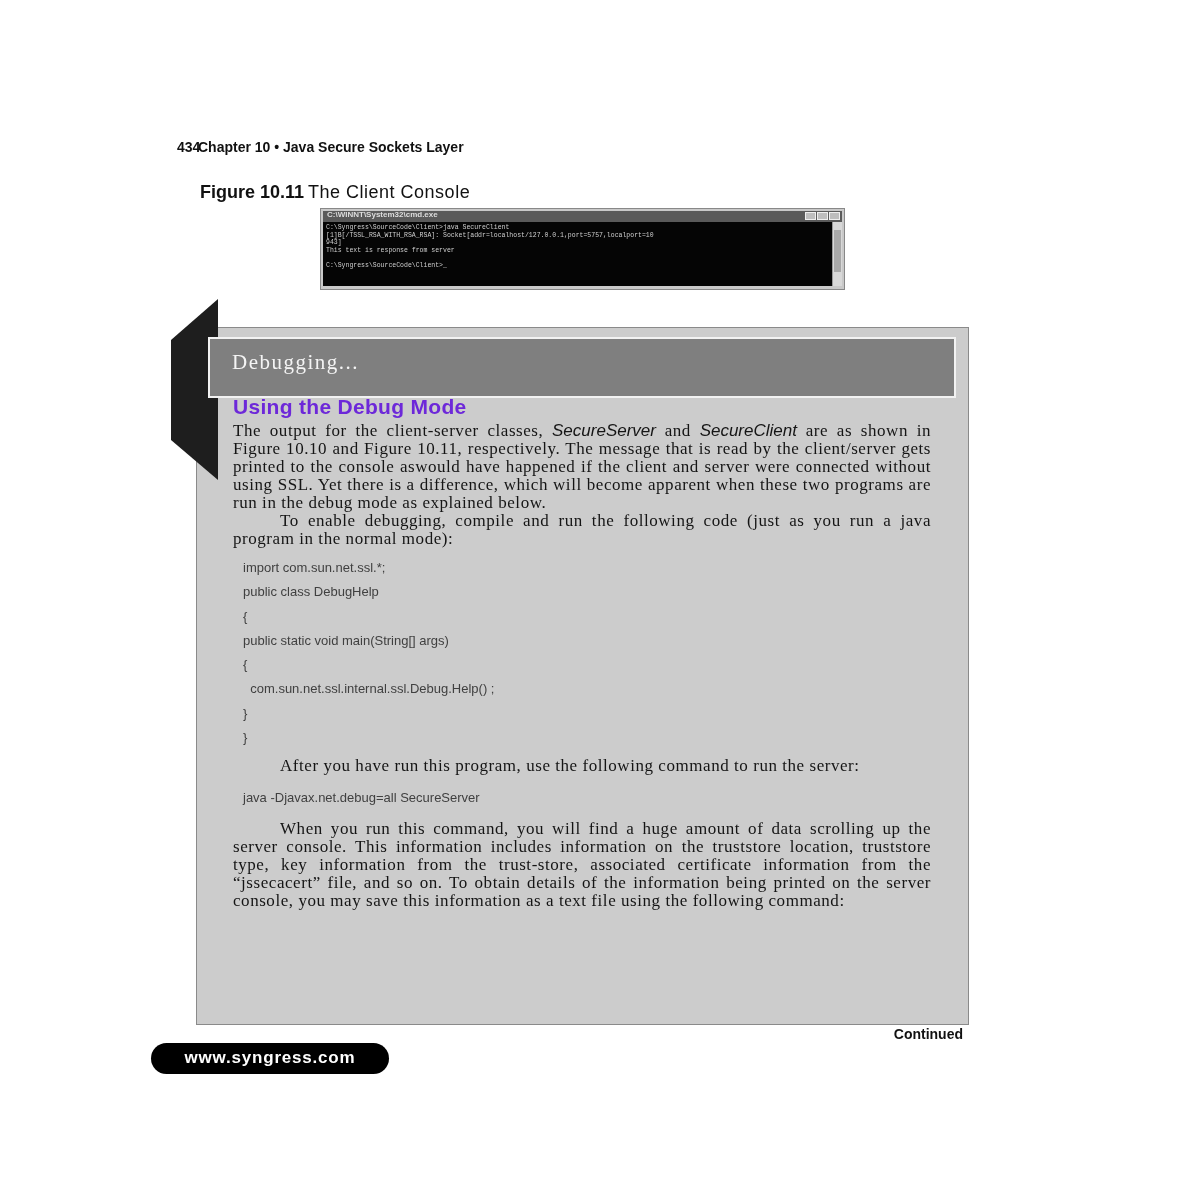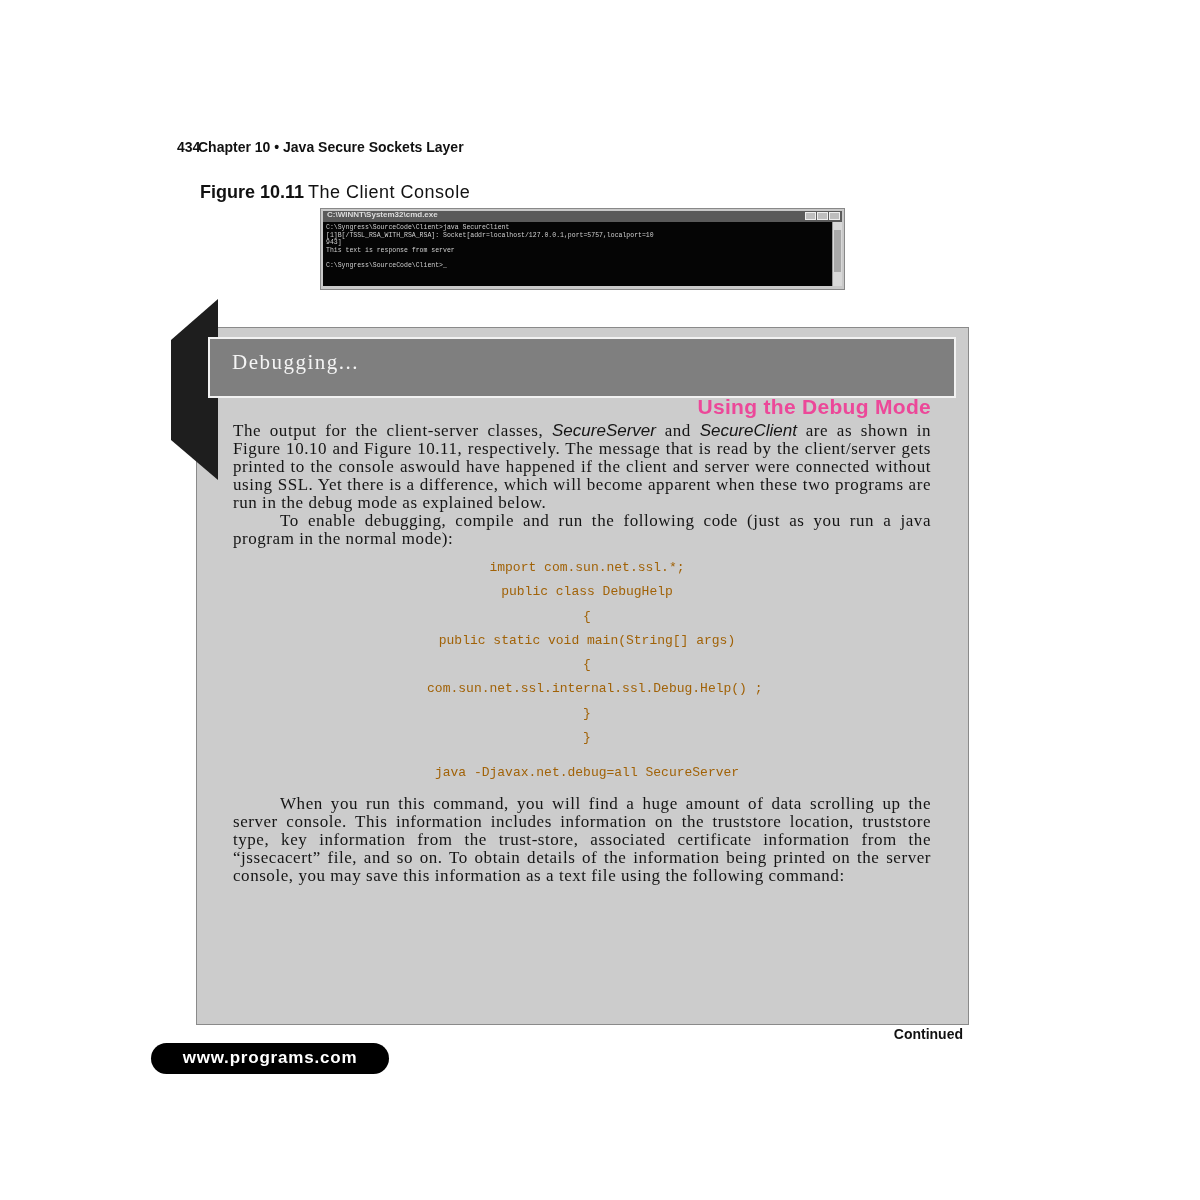--- a/index.html
+++ b/index.html
@@ -23,25 +23,25 @@
   .console .scroll { position:absolute; right:2px; top:13px; width:9px; bottom:3px; background:#d8d8d8; border-left:1px solid #999; }
   .console .scroll .thumb { position:absolute; left:1px; right:1px; top:8px; height:42px; background:#a8a8a8; }
 
   .tab-shape { position:absolute; left:0; top:0; }
 
   .sidebar-box { position:absolute; left:196px; top:327px; width:773px; height:698px; background:#cccccc; border:1px solid #8a8a8a; box-sizing:border-box; }
   .sidebar-header { position:absolute; left:208px; top:337px; width:748px; height:61px; background:#7f7f7f; border:2px solid #f2f2f2; box-sizing:border-box; }
   .sidebar-header .lbl { position:absolute; left:22px; top:11px; font-family:"Liberation Serif", serif; font-size:21px; color:#f4f4f4; letter-spacing:1.5px; }
 
   .content { position:absolute; left:233px; top:395px; width:698px; }
-  .h2 { font-family:"Liberation Sans", sans-serif; font-weight:bold; font-size:21px; color:#ec4899; margin:0 0 3px 0; letter-spacing:0.3px;text-align:right; }
+  .h2 { font-family:"Liberation Sans", sans-serif; font-weight:bold; font-size:21px; color:#6d28d9; margin:0 0 3px 0; letter-spacing:0.3px; }
   .para { font-family:"Liberation Serif", serif; font-size:17px; line-height:18px; text-align:justify; letter-spacing:0.55px; margin:0; color:#151515; }
   .para.indent { text-indent:47px; }
   .para i { font-family:"Liberation Sans", sans-serif; font-style:italic; font-size:17px; letter-spacing:0; }
-  .code { font-family:Liberation Mono, monospace; font-size:13px; color:#a16207; margin:0; padding-left:10px;text-align:center; }
+  .code { font-family:Liberation Sans, sans-serif; font-size:13px; color:#404040; margin:0; padding-left:10px; }
   .code .cl { height:24.3px; line-height:24.3px; white-space:pre; }
   .code-block { margin-top:8px; margin-bottom:7px; }
   .cmd { margin:11px 0 9px 0; }
 
   .continued { position:absolute; top:1026px; right:237px; font-family:"Liberation Sans", sans-serif; font-weight:bold; font-size:14px; color:#111; }
 
   .site-pill { position:absolute; left:151px; top:1043px; width:238px; height:31px; background:#000; border-radius:16px; color:#fff; font-family:"Liberation Sans", sans-serif; font-weight:bold; font-size:17px; letter-spacing:0.8px; text-align:center; line-height:29px; }
 </style>
 </head>
 <body>
@@ -97,21 +97,22 @@
     <div class="cl">import com.sun.net.ssl.*;</div>
     <div class="cl">public class DebugHelp</div>
     <div class="cl">{</div>
     <div class="cl">public static void main(String[] args)</div>
     <div class="cl">{</div>
     <div class="cl">  com.sun.net.ssl.internal.ssl.Debug.Help() ;</div>
     <div class="cl">}</div>
     <div class="cl">}</div>
   </div>
 
+  <p class="para indent">After you have run this program, use the following command to run the server:</p>
   <div class="code cmd">
     <div class="cl">java -Djavax.net.debug=all SecureServer</div>
   </div>
   <p class="para indent">When you run this command, you will find a huge amount of data scrolling up the server console. This information includes information on the truststore location, truststore type, key information from the trust-store, associated certificate information from the “jssecacert” file, and so on. To obtain details of the information being printed on the server console, you may save this information as a text file using the following command:</p>
 </div>
 
 <div class="continued">Continued</div>
 
-<div class="site-pill">www.programs.com</div>
+<div class="site-pill">www.syngress.com</div>
 
 </body></html>

